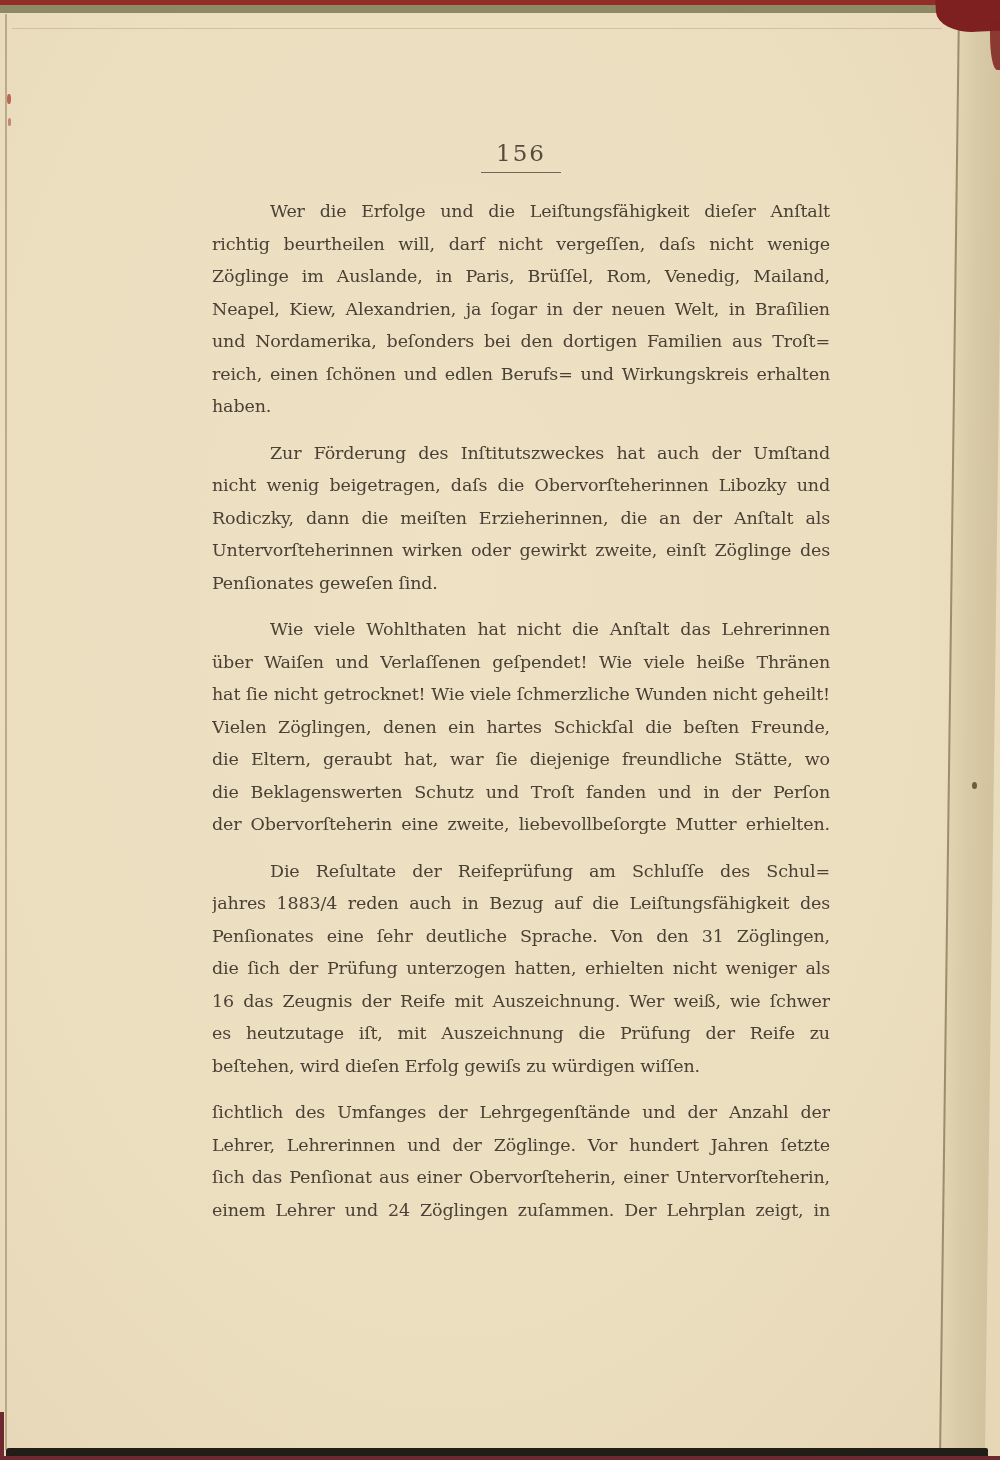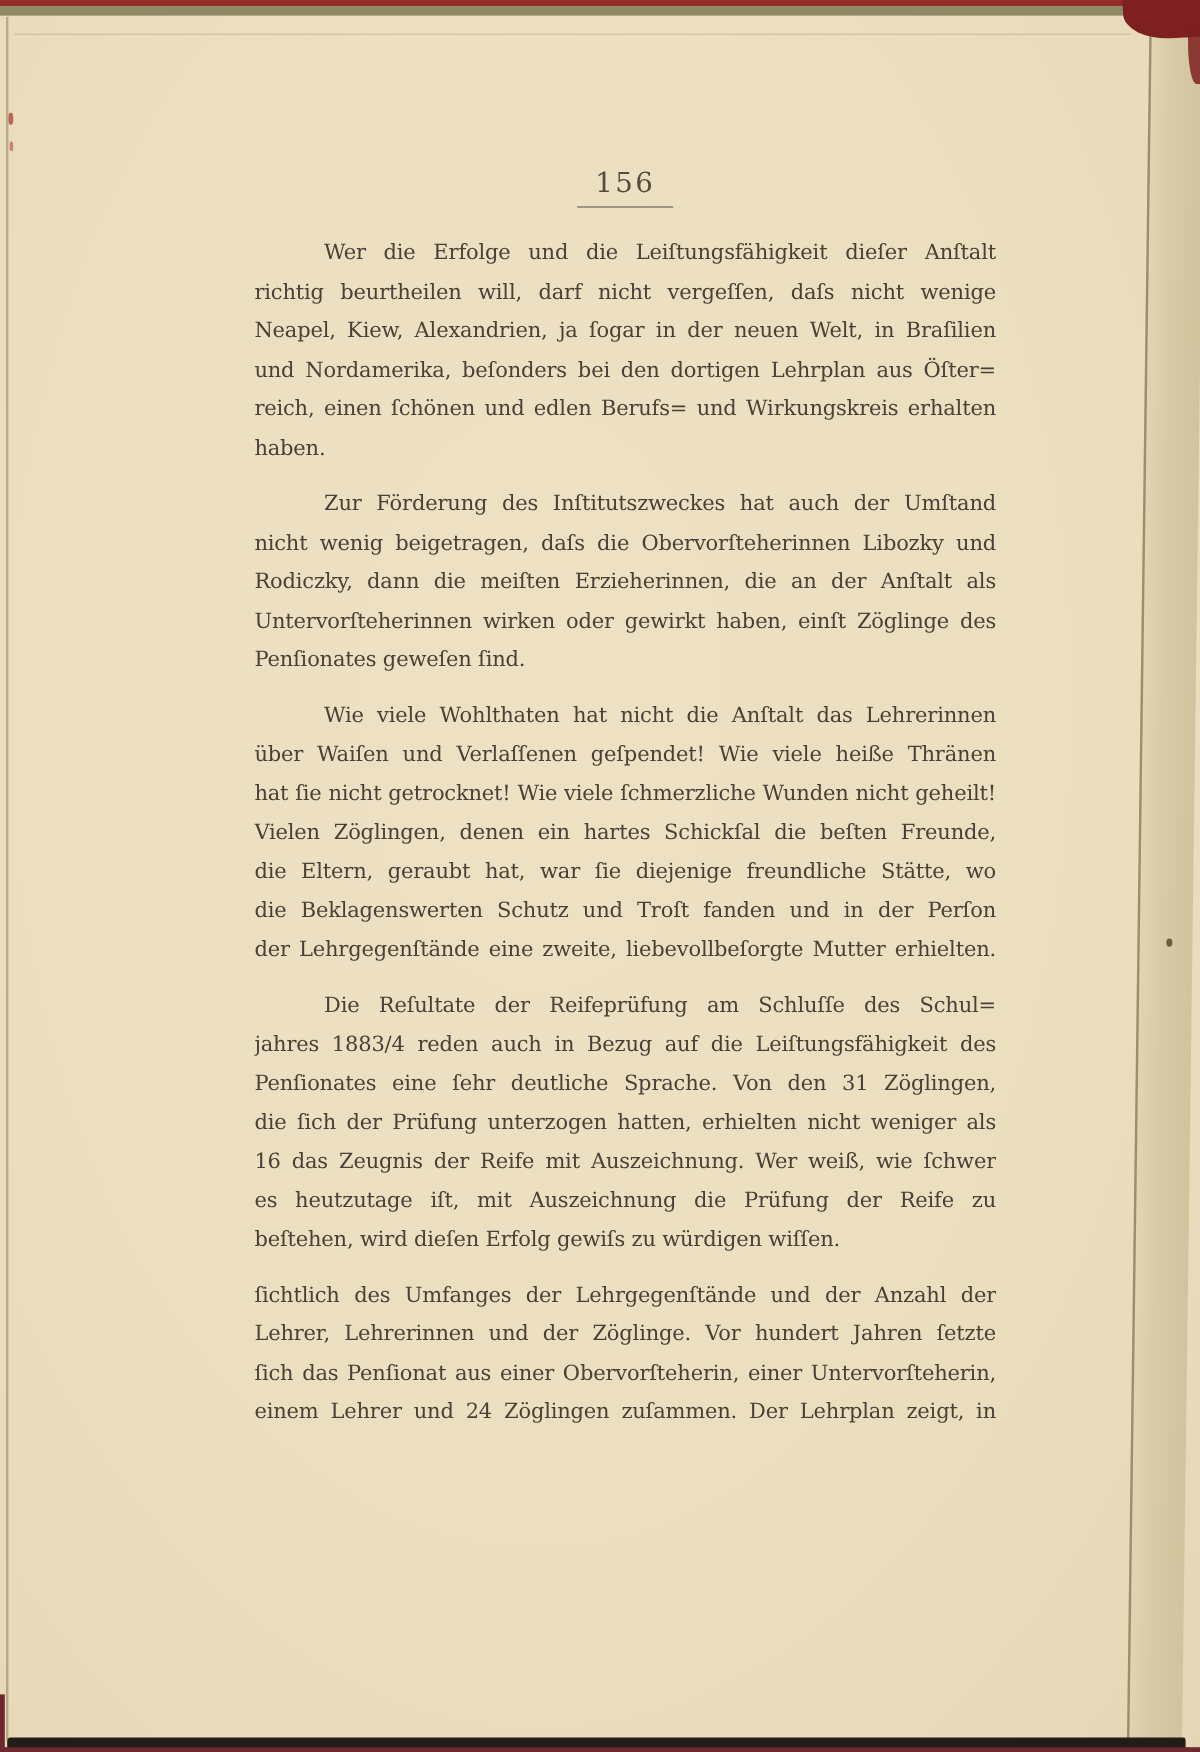--- a/index.html
+++ b/index.html
@@ -84,40 +84,41 @@
   <div class="bottom-black"></div>
   <div class="bottom-maroon"></div>
 
   <div class="page-number">156</div>
   <div class="page-number-rule"></div>
 
   <div class="text-block">
       <div class="paragraph">
         <div class="line first">Wer die Erfolge und die Leiſtungsfähigkeit dieſer Anſtalt</div>
         <div class="line">richtig beurtheilen will, darf nicht vergeſſen, daſs nicht wenige</div>
+        <div class="line">Zöglinge im Auslande, in Paris, Brüſſel, Rom, Venedig, Mailand,</div>
         <div class="line">Neapel, Kiew, Alexandrien, ja ſogar in der neuen Welt, in Braſilien</div>
-        <div class="line">und Nordamerika, beſonders bei den dortigen Lehrplan aus Öſter=</div>
+        <div class="line">und Nordamerika, beſonders bei den dortigen Familien aus Troſt=</div>
         <div class="line">reich, einen ſchönen und edlen Berufs= und Wirkungskreis erhalten</div>
         <div class="line last">haben.</div>
       </div>
       <div class="paragraph">
         <div class="line first">Zur Förderung des Inſtitutszweckes hat auch der Umſtand</div>
         <div class="line">nicht wenig beigetragen, daſs die Obervorſteherinnen Libozky und</div>
         <div class="line">Rodiczky, dann die meiſten Erzieherinnen, die an der Anſtalt als</div>
-        <div class="line">Untervorſteherinnen wirken oder gewirkt haben, einſt Zöglinge des</div>
+        <div class="line">Untervorſteherinnen wirken oder gewirkt zweite, einſt Zöglinge des</div>
         <div class="line last">Penſionates geweſen ſind.</div>
       </div>
       <div class="paragraph">
         <div class="line first">Wie viele Wohlthaten hat nicht die Anſtalt das Lehrerinnen</div>
         <div class="line">über Waiſen und Verlaſſenen geſpendet! Wie viele heiße Thränen</div>
         <div class="line">hat ſie nicht getrocknet! Wie viele ſchmerzliche Wunden nicht geheilt!</div>
         <div class="line">Vielen Zöglingen, denen ein hartes Schickſal die beſten Freunde,</div>
         <div class="line">die Eltern, geraubt hat, war ſie diejenige freundliche Stätte, wo</div>
         <div class="line">die Beklagenswerten Schutz und Troſt fanden und in der Perſon</div>
-        <div class="line last full">der Lehrgegenſtände eine zweite, liebevollbeſorgte Mutter erhielten.</div>
+        <div class="line last full">der Obervorſteherin eine zweite, liebevollbeſorgte Mutter erhielten.</div>
       </div>
       <div class="paragraph">
         <div class="line first">Die Reſultate der Reifeprüfung am Schluſſe des Schul=</div>
         <div class="line">jahres 1883/4 reden auch in Bezug auf die Leiſtungsfähigkeit des</div>
         <div class="line">Penſionates eine ſehr deutliche Sprache. Von den 31 Zöglingen,</div>
         <div class="line">die ſich der Prüfung unterzogen hatten, erhielten nicht weniger als</div>
         <div class="line">16 das Zeugnis der Reife mit Auszeichnung. Wer weiß, wie ſchwer</div>
         <div class="line">es heutzutage iſt, mit Auszeichnung die Prüfung der Reife zu</div>
         <div class="line last">beſtehen, wird dieſen Erfolg gewiſs zu würdigen wiſſen.</div>
       </div>

